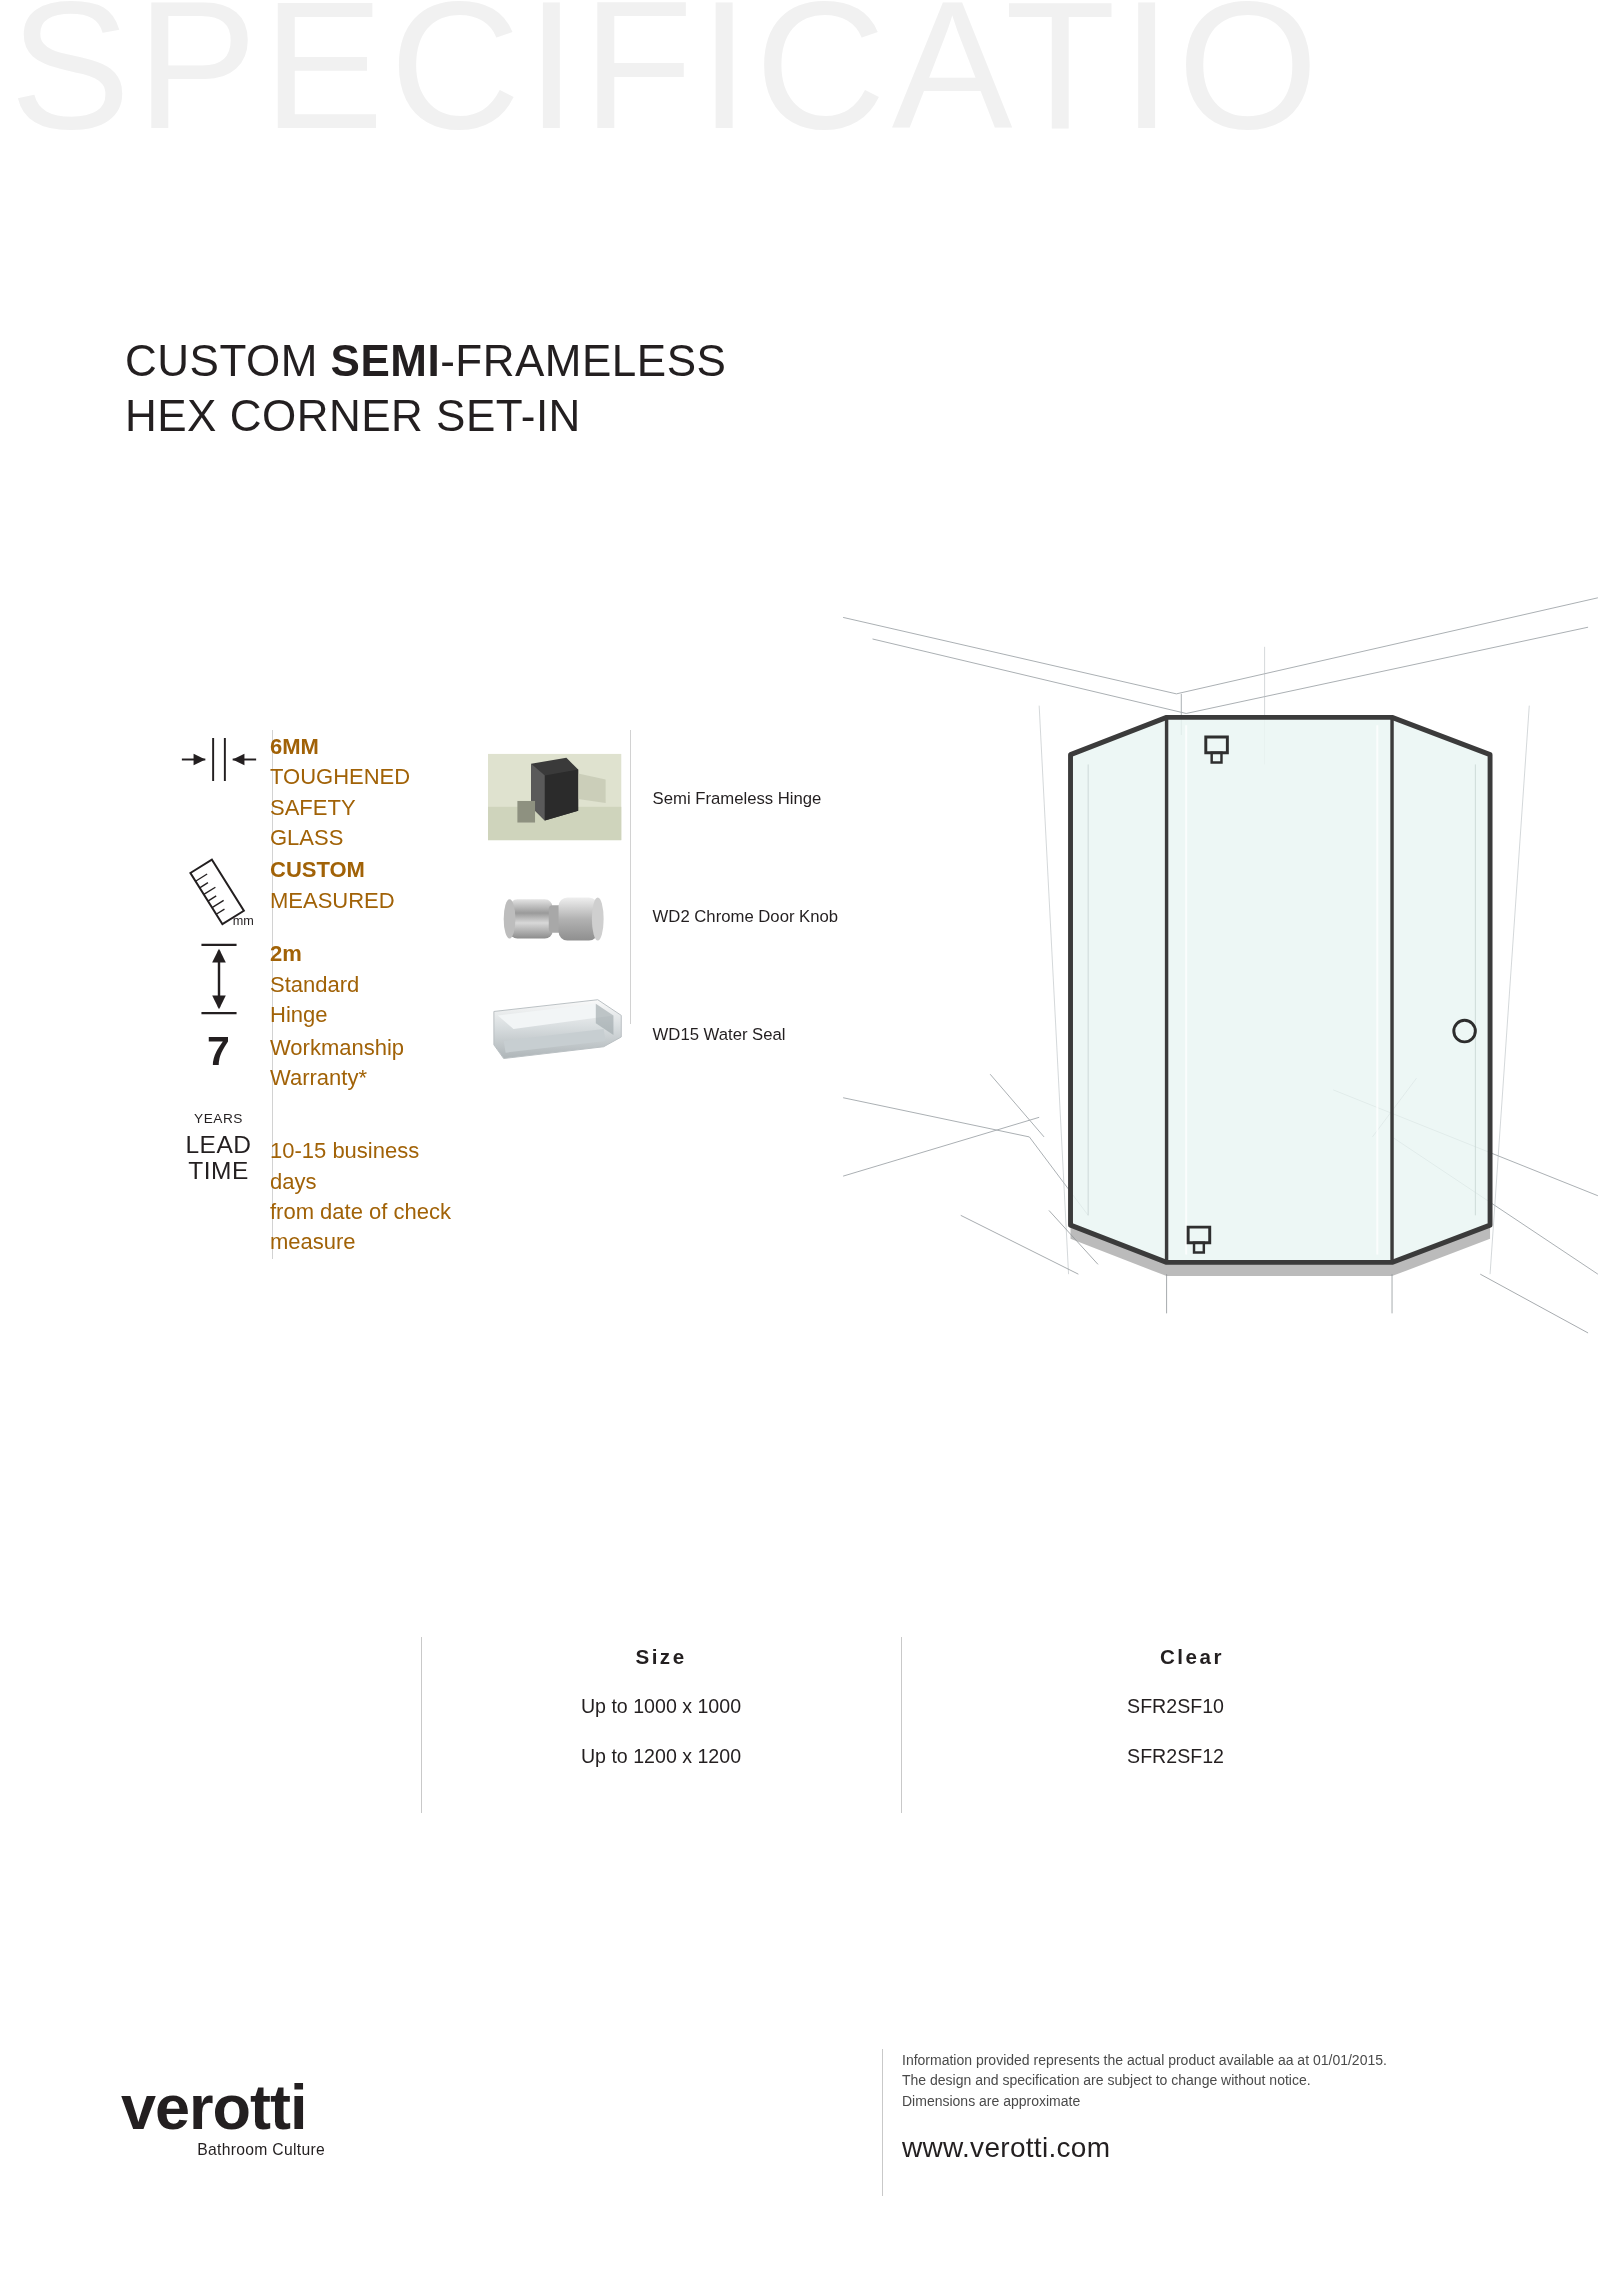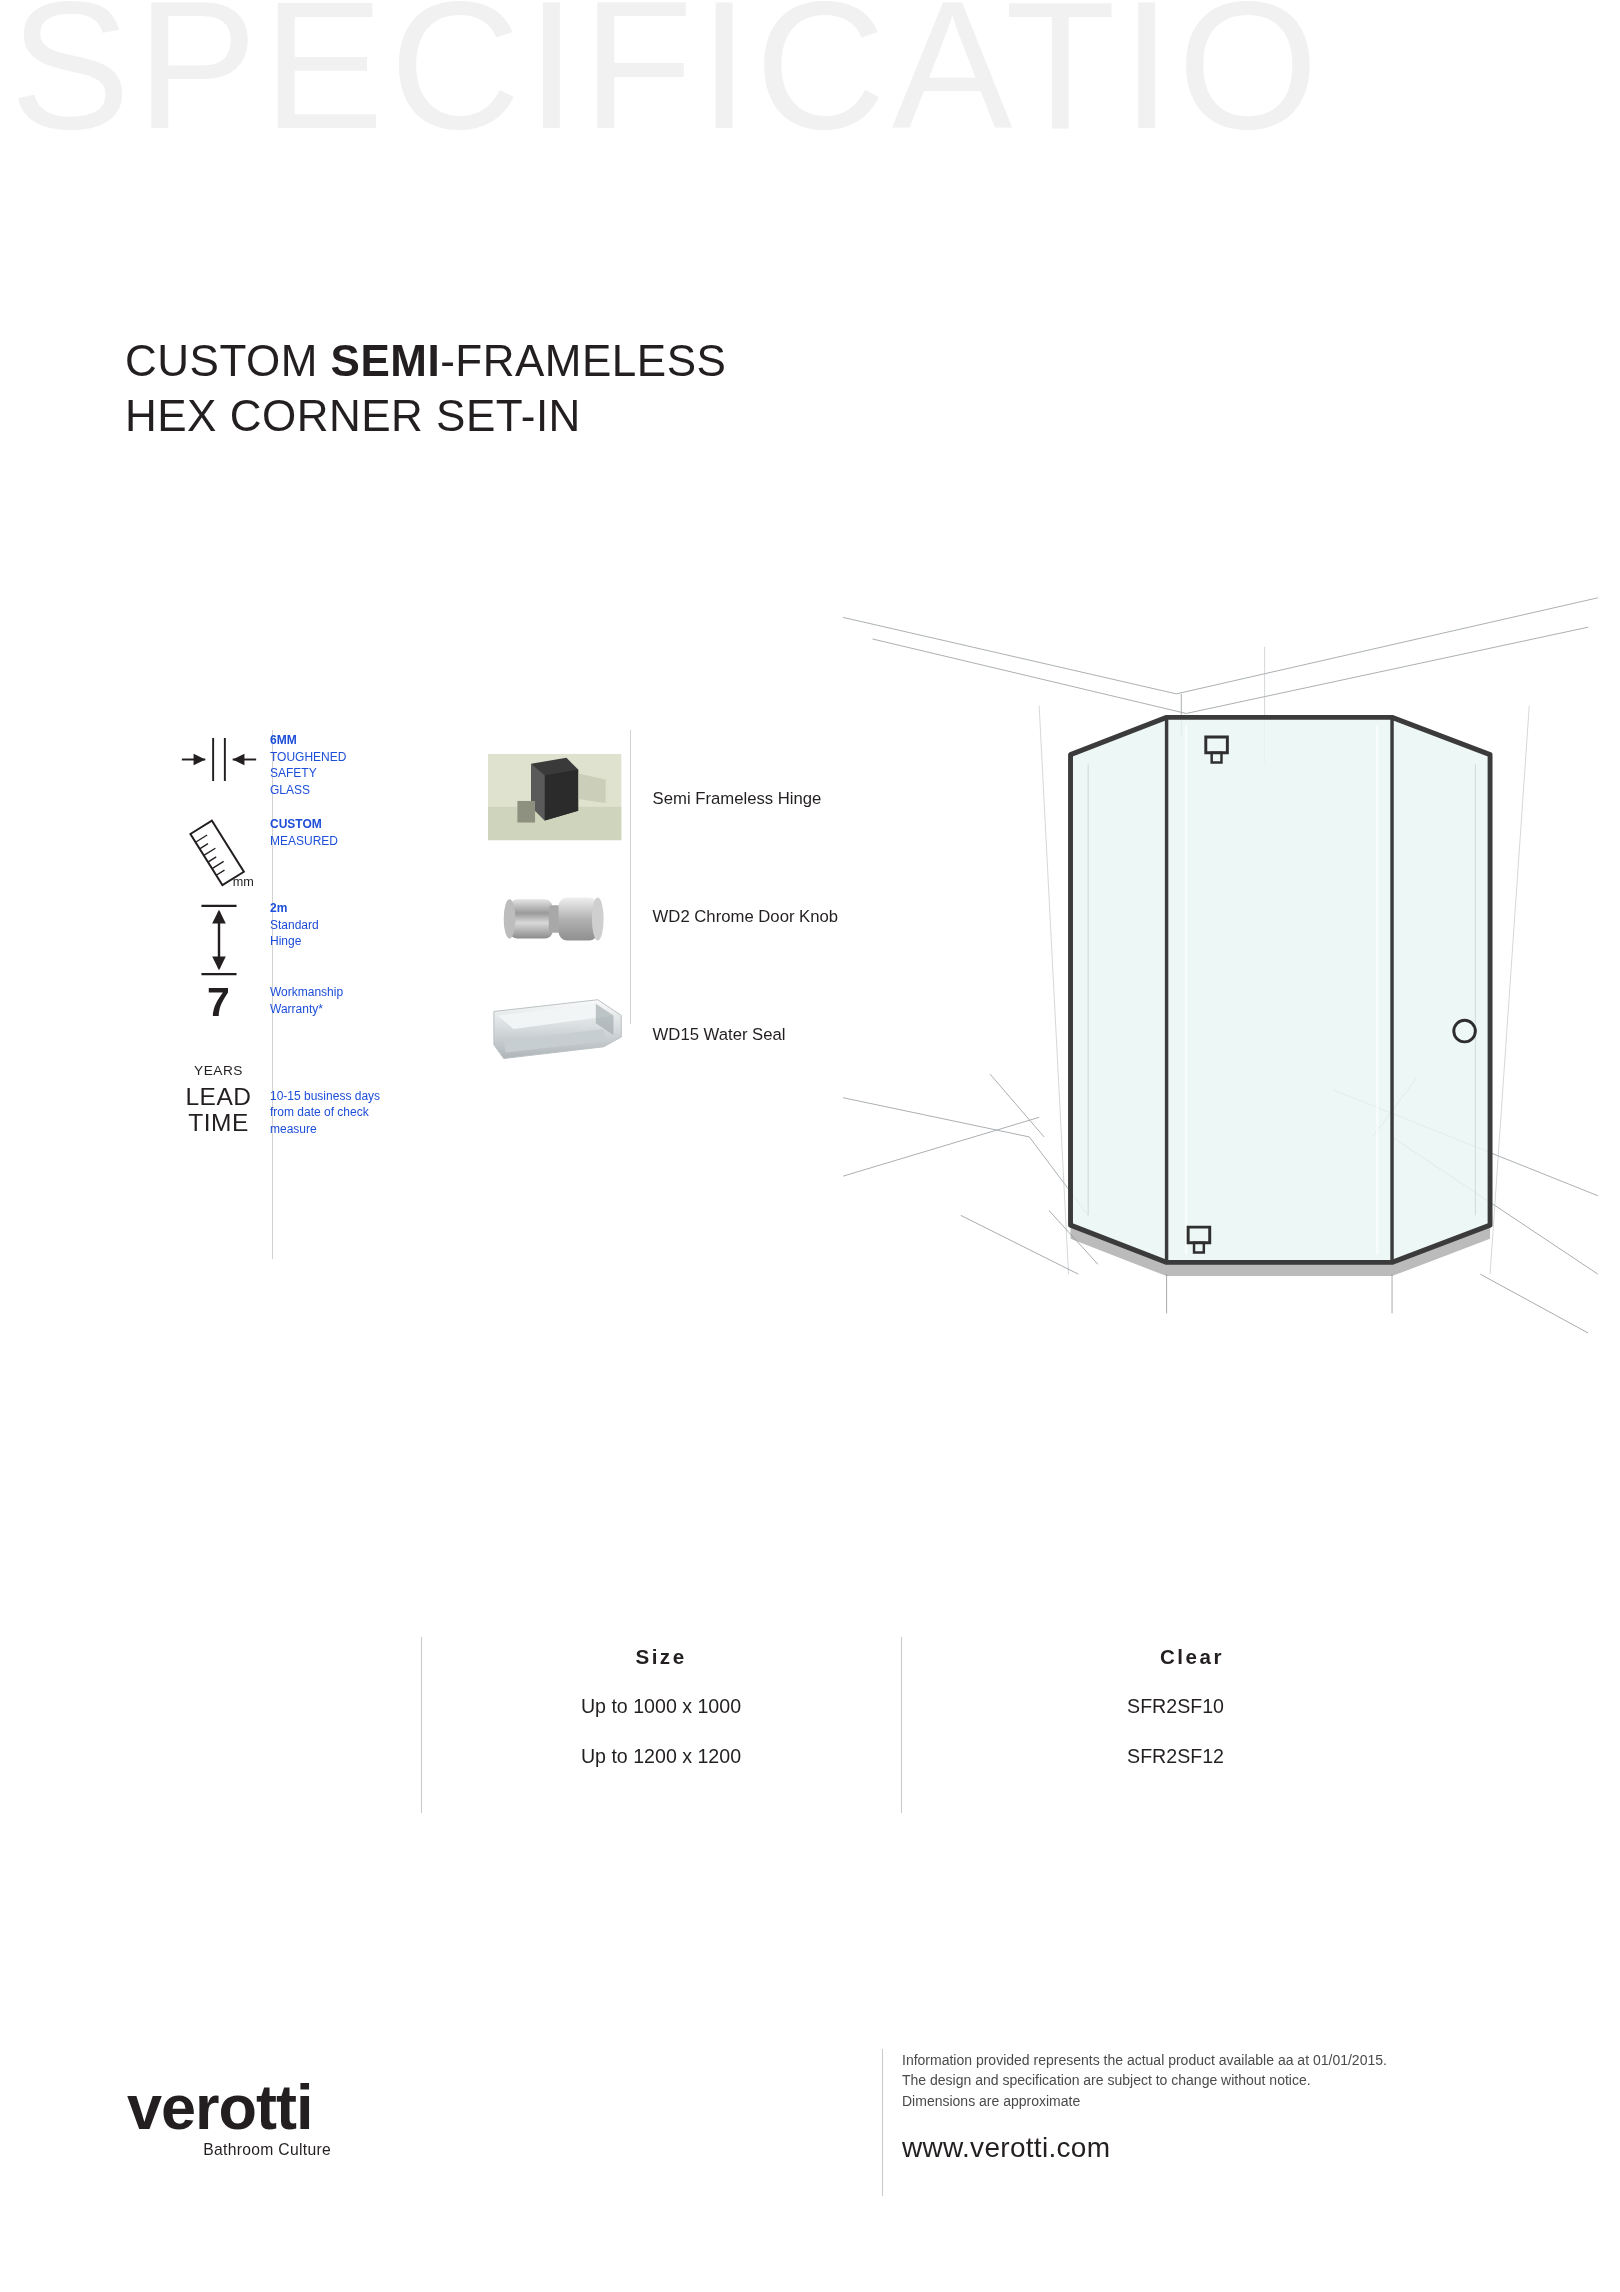--- a/index.html
+++ b/index.html
@@ -59,23 +59,23 @@
   }
   .feature-icon {
     width: 103px;
     flex: 0 0 103px;
     display: flex;
     align-items: flex-start;
     justify-content: center;
     padding-top: 2px;
   }
   .feature-text {
-    font-size: 12px;
+    font-size: 22px;
     line-height: 1.38;
-    color: #1d4ed8;
+    color: #a16207;
     padding-top: 2px;
   }
   .feature-text .strong { font-weight: 700; }
   .feature-sep {
     position: absolute;
     left: 272px;
     top: 730px;
     width: 1px;
     height: 529px;
     background: #d2d2d2;
@@ -156,21 +156,21 @@
     text-align: center;
     padding-top: 26.5px;
     color: #231f20;
   }
   .tbl-col.clear .tbl-head,
   .tbl-col.clear .tbl-cell { text-align: right; padding-left: 100px; }
 
   
   .logo {
     position: absolute;
-    left: 127px;
+    left: 121px;
     top: 2076px;
     width: 294px;
   }
   .logo-word {
     font-size: 63px;
     font-weight: 700;
     letter-spacing: -1px;
     color: #231f20;
     line-height: 1;
     font-family: "Liberation Sans", sans-serif;

